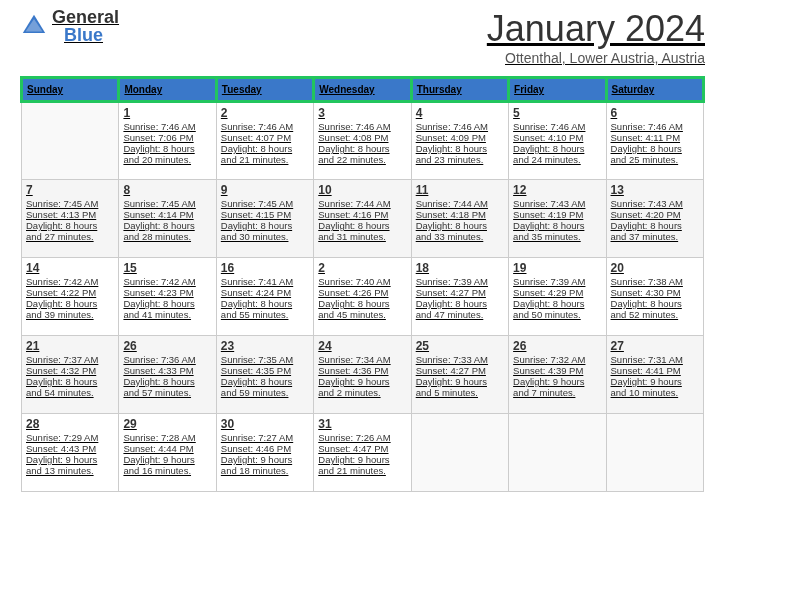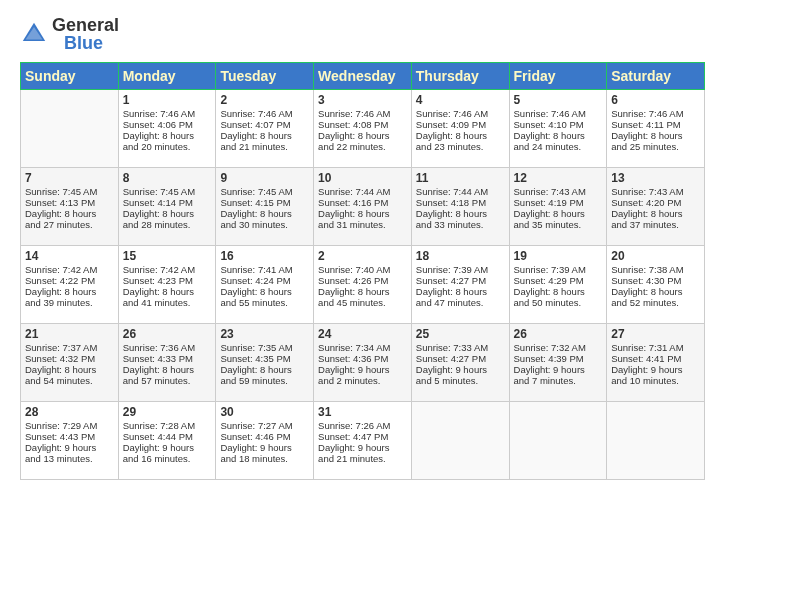--- a/index.html
+++ b/index.html
@@ -6,22 +6,23 @@
     body {
       font-family: Arial, sans-serif;
       background: #fff;
       width: 792px;
       height: 612px;
       overflow: hidden;
     }
     .page {
       width: 725px;
       min-height: 612px;
-      padding: 16px 20px 10px 20px;
+      padding: 8px 20px 10px 20px;
       background: #fff;
+      text-decoration: underline;
     }
     .header {
       display: flex;
       align-items: flex-start;
       justify-content: space-between;
       margin-bottom: 10px;
     }
     .logo {
       display: flex;
       align-items: center;
@@ -59,26 +60,26 @@
       font-size: 14px;
       color: #555;
     }
     .calendar-table {
       width: 100%;
       border-collapse: collapse;
       table-layout: fixed;
     }
     .calendar-table th {
       background-color: #3a78c9;
-      color: #fef9c3;
-      font-size: 14px;
+      color: #000000;
+      font-size: 10px;
       font-weight: bold;
       padding: 5px 4px;
       text-align: left;
-      border: 1px solid #22c55e;
+      border: 3px solid #22c55e;
     }
     .calendar-table td {
       vertical-align: top;
       border: 1px solid #ccc;
       padding: 3px 4px;
       font-size: 9.5px;
       color: #333;
       height: 78px;
       background: #fff;
     }
@@ -104,41 +105,45 @@
     <div class="logo">
       <svg class="logo-icon" viewBox="0 0 40 40">
         <polygon points="20,4 36,30 4,30" fill="#3a78c9"></polygon>
         <polygon points="20,10 32,28 8,28" fill="#fff" opacity="0.3"></polygon>
       </svg>
       <div class="logo-text">
         <span class="logo-general">General</span>
         <span class="logo-blue">Blue</span>
       </div>
     </div>
+    <div class="title-block">
+      <div class="month-title">January 2024</div>
+      <div class="location">Ottenthal, Lower Austria, Austria</div>
+    </div>
   </div>
 
   <table class="calendar-table">
     <thead>
       <tr>
       <th>Sunday</th>
           <th>Monday</th>
           <th>Tuesday</th>
           <th>Wednesday</th>
           <th>Thursday</th>
           <th>Friday</th>
           <th>Saturday</th>
         </tr>
     </thead>
     <tbody id="calendar-body">
     <tr>
           <td class="cell-empty"></td>
           <td>
             <span class="day-number">1</span>
             <div>Sunrise: 7:46 AM</div>
-            <div>Sunset: 4:06 PM</div>
+            <div>Sunset: 7:06 PM</div>
             <div>Daylight: 8 hours and 20 minutes.</div>
           </td>
           <td>
             <span class="day-number">2</span>
             <div>Sunrise: 7:46 AM</div>
             <div>Sunset: 4:07 PM</div>
             <div>Daylight: 8 hours and 21 minutes.</div>
           </td>
           <td>
             <span class="day-number">3</span>

